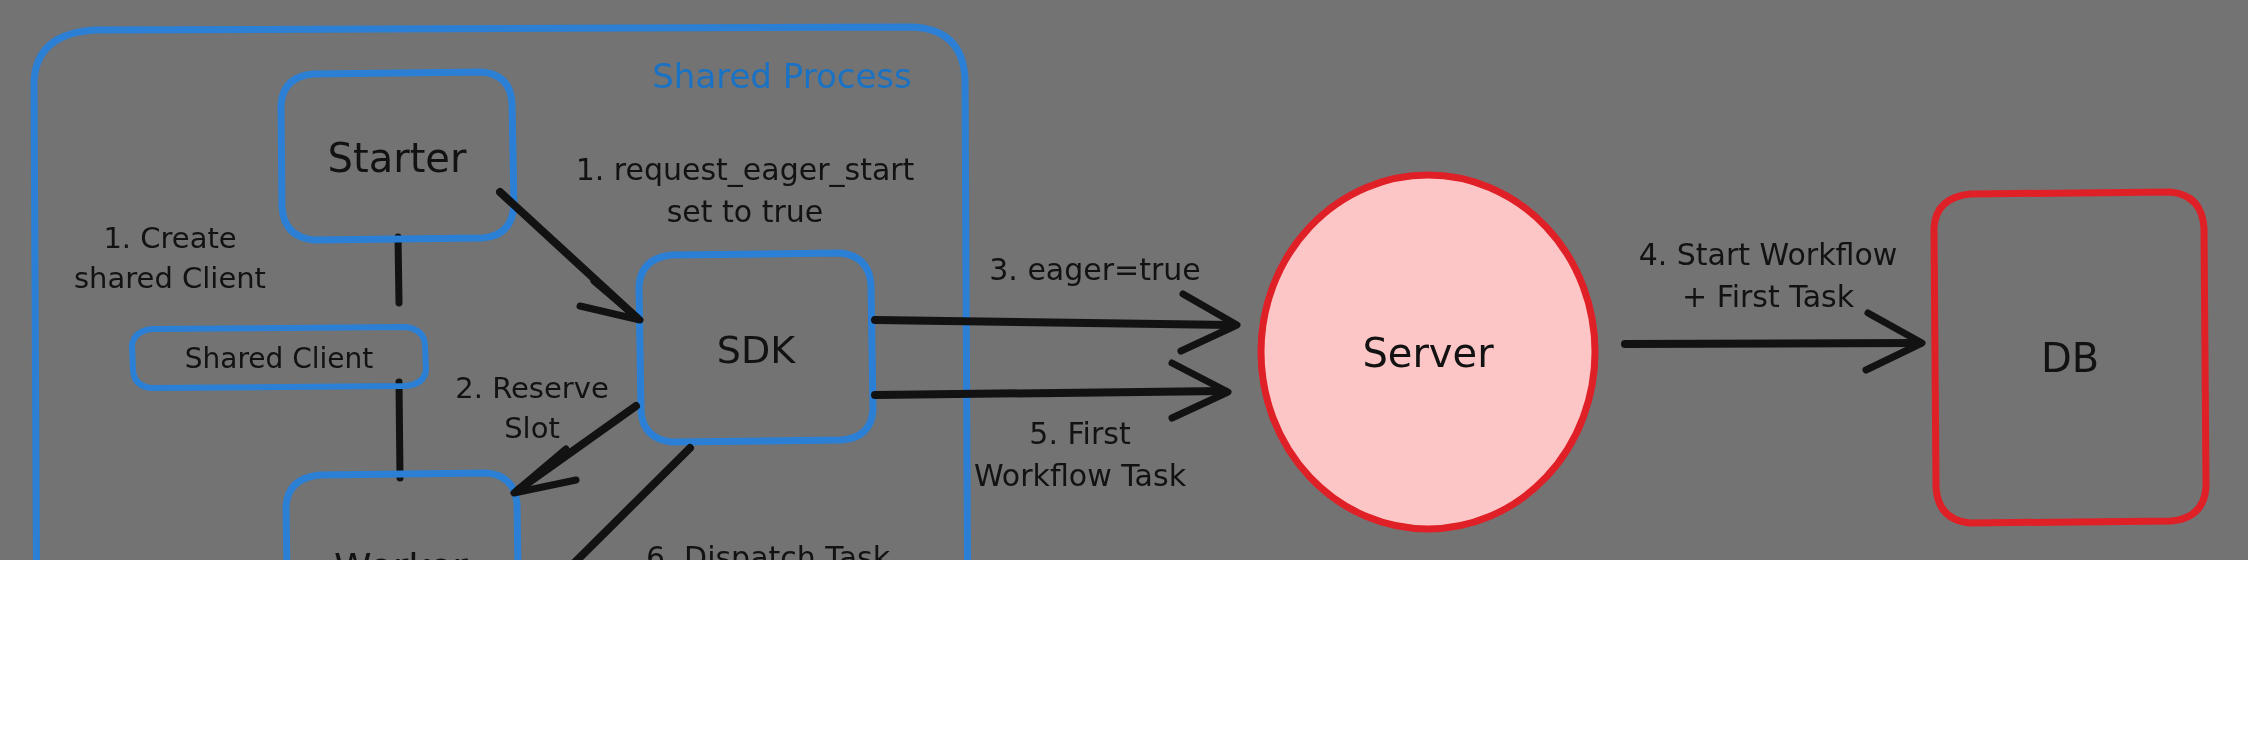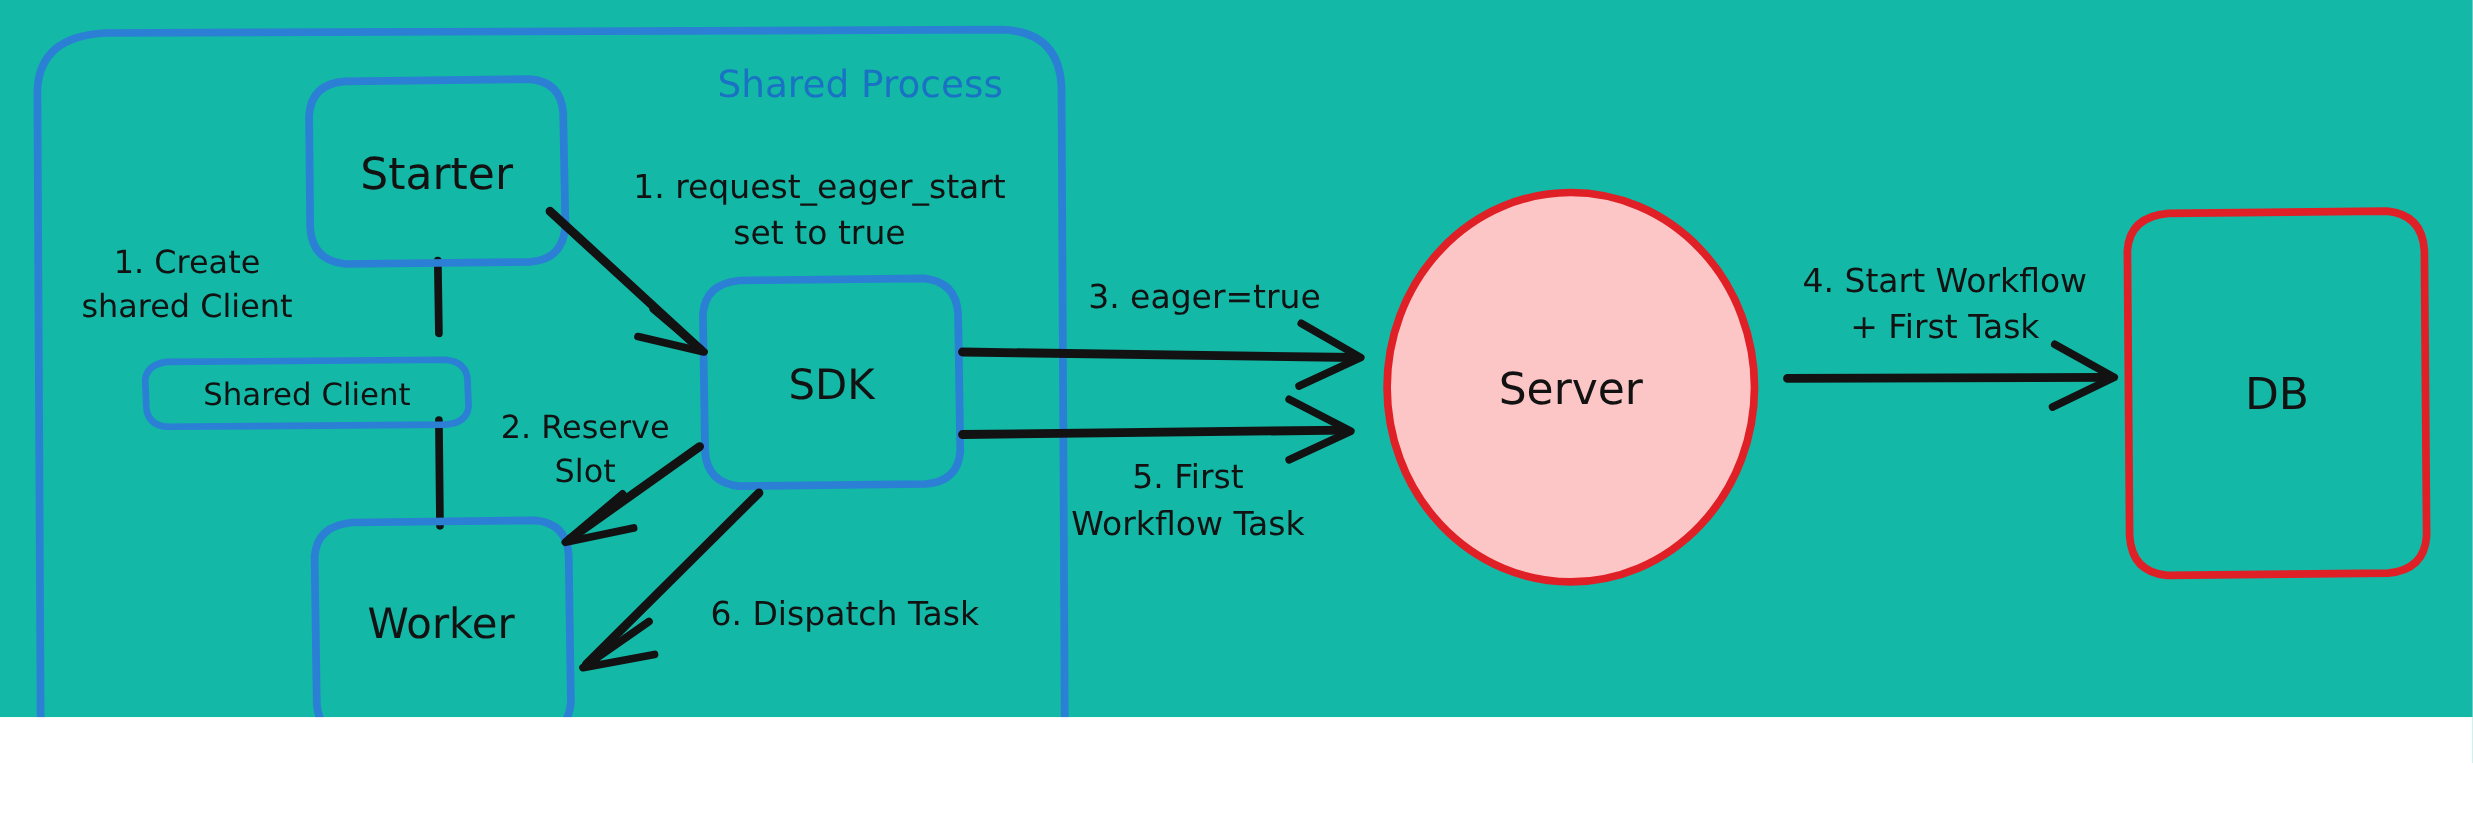--- a/index.html
+++ b/index.html
@@ -6,22 +6,22 @@
     margin: 0;
     padding: 0;
     background: #ffffff;
   }
   body {
     font-family: "DejaVu Sans", sans-serif;
   }
   #canvas {
     position: relative;
     width: 2248px;
-    height: 652px;
-    background: #14b8a6;
+    height: 560px;
+    background: #737373;
     overflow: hidden;
     text-align: center;
   }
   #diagram-svg {
     position: absolute;
     left: 0;
     top: 0;
     width: 2248px;
     height: 754px;
   }

